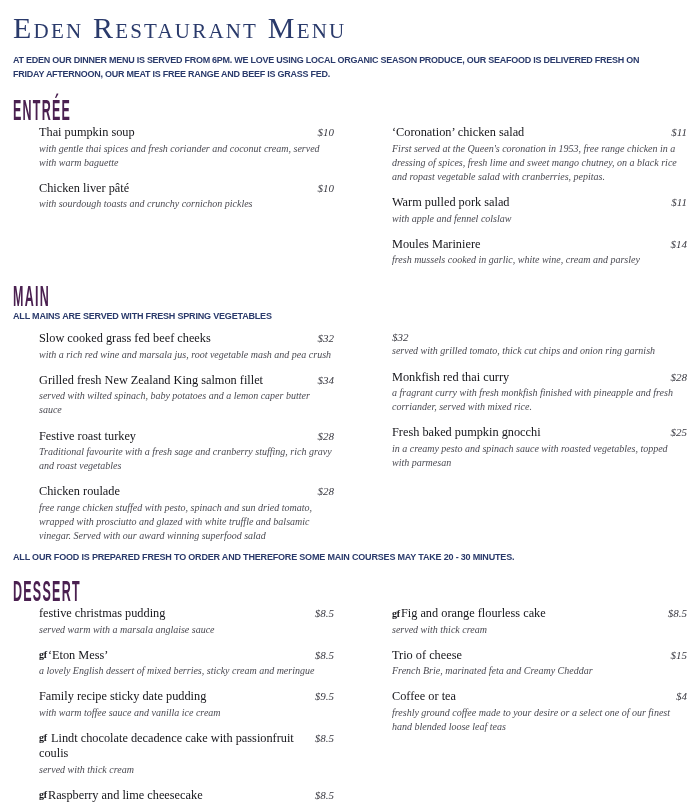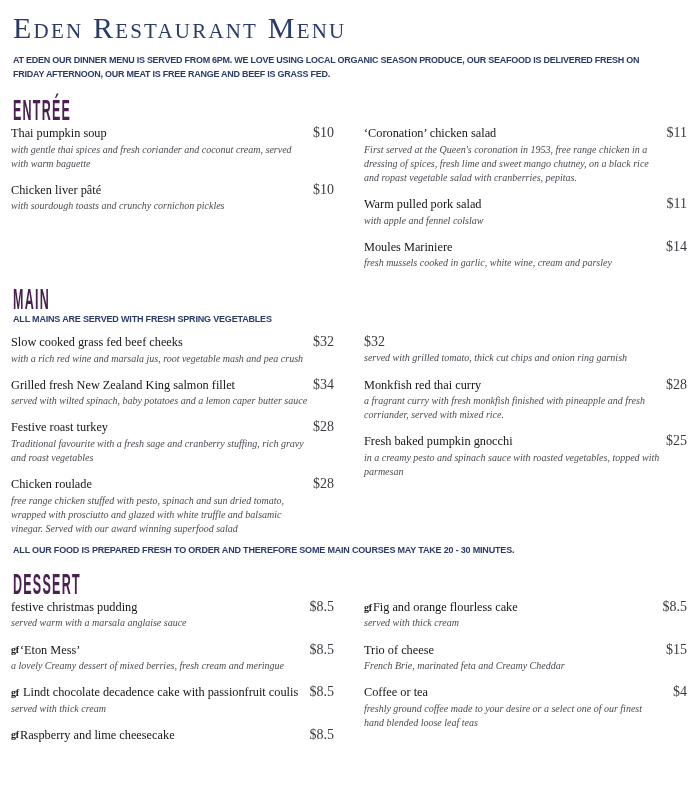--- a/index.html
+++ b/index.html
@@ -83,21 +83,21 @@
   .cols {
     display: flex;
     gap: 30px;
     align-items: flex-start;
   }
   .col {
     width: 323px;
     flex: 0 0 323px;
   }
 
-  .item { margin-bottom: 11px; }
+  .item { margin-bottom: 11px; margin-left: 28px; }
   .item:last-child { margin-bottom: 0; }
 
   .item-head {
     display: flex;
     align-items: baseline;
     justify-content: space-between;
     gap: 8px;
   }
   .item-name {
     font-family: "Liberation Serif", serif;
@@ -109,21 +109,22 @@
     font-family: "Liberation Serif", serif;
     font-size: 10px;
     font-weight: bold;
     letter-spacing: -0.2px;
     color: #15151a;
     margin-right: 1px;
     vertical-align: 0.5px;
   }
   .item-price {
     font-family: "Liberation Serif", serif;
-    font-size: 14px;
+    font-style: italic;
+    font-size: 11px;
     color: #3a3a42;
     white-space: nowrap;
     flex: 0 0 auto;
   }
   .item-desc {
     font-family: "Liberation Serif", serif;
     font-style: italic;
     font-size: 10px;
     color: #4a4a52;
     line-height: 1.42;
@@ -253,21 +254,28 @@
               <div class="item-name"><span>festive christmas pudding</span></div>
               <div class="item-price">$8.5</div>
             </div>
             <div class="item-desc">served warm with a marsala anglaise sauce</div>
           </div>
           <div class="item">
             <div class="item-head">
               <div class="item-name"><span class="gf">gf</span><span>‘Eton Mess’</span></div>
               <div class="item-price">$8.5</div>
             </div>
-            <div class="item-desc">a lovely Creamy dessert of mixed berries, fresh cream and meringue</div>
+            <div class="item-desc">a lovely English dessert of mixed berries, sticky cream and meringue</div>
+          </div>
+          <div class="item">
+            <div class="item-head">
+              <div class="item-name"><span>Family recipe sticky date pudding</span></div>
+              <div class="item-price">$9.5</div>
+            </div>
+            <div class="item-desc">with warm toffee sauce and vanilla ice cream</div>
           </div>
           <div class="item">
             <div class="item-head">
               <div class="item-name"><span class="gf">gf</span><span> Lindt chocolate decadence cake with passionfruit coulis</span></div>
               <div class="item-price">$8.5</div>
             </div>
             <div class="item-desc">served with thick cream</div>
           </div>
           <div class="item">
             <div class="item-head">

